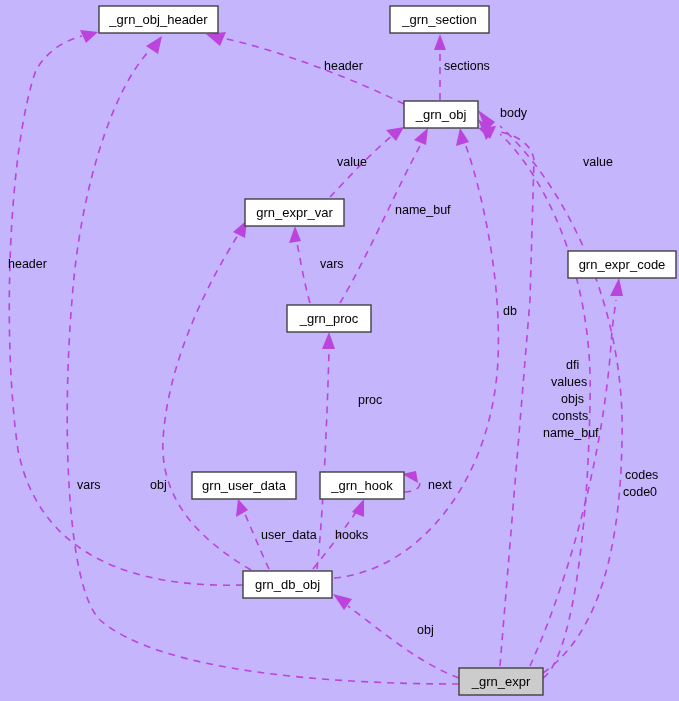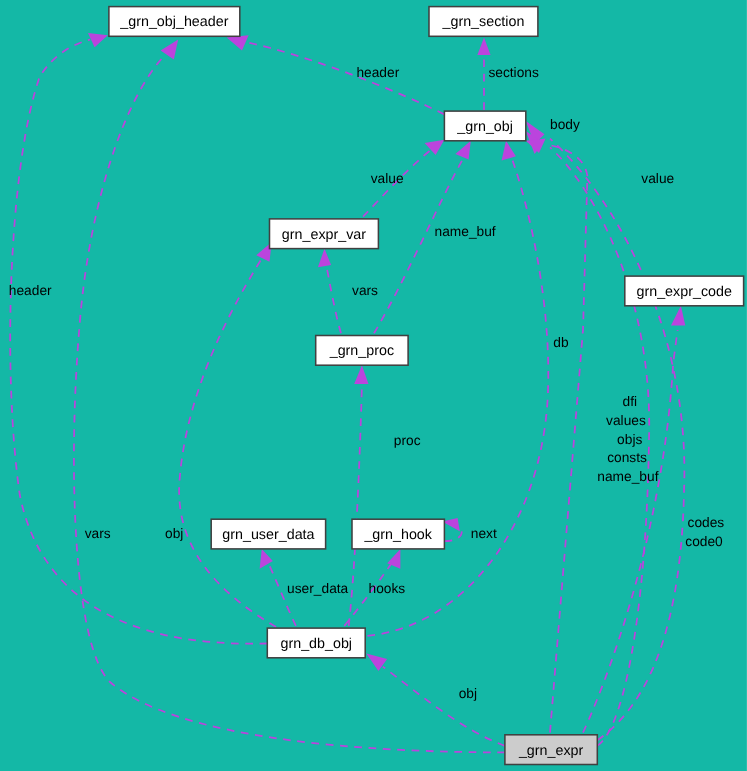--- a/index.html
+++ b/index.html
@@ -4,21 +4,21 @@
 <style>
   html, body {
     margin: 0;
     padding: 0;
     background: #ffffff;
   }
   #diagram-root {
     position: relative;
     width: 679px;
     height: 701px;
-    background: #14b8a6;
+    background: #c4b5fd;
     font-family: "Liberation Sans", sans-serif;
     overflow: hidden;
   }
   svg#graph {
     position: absolute;
     left: 0;
     top: 0;
     width: 679px;
     height: 701px;
     display: block;

